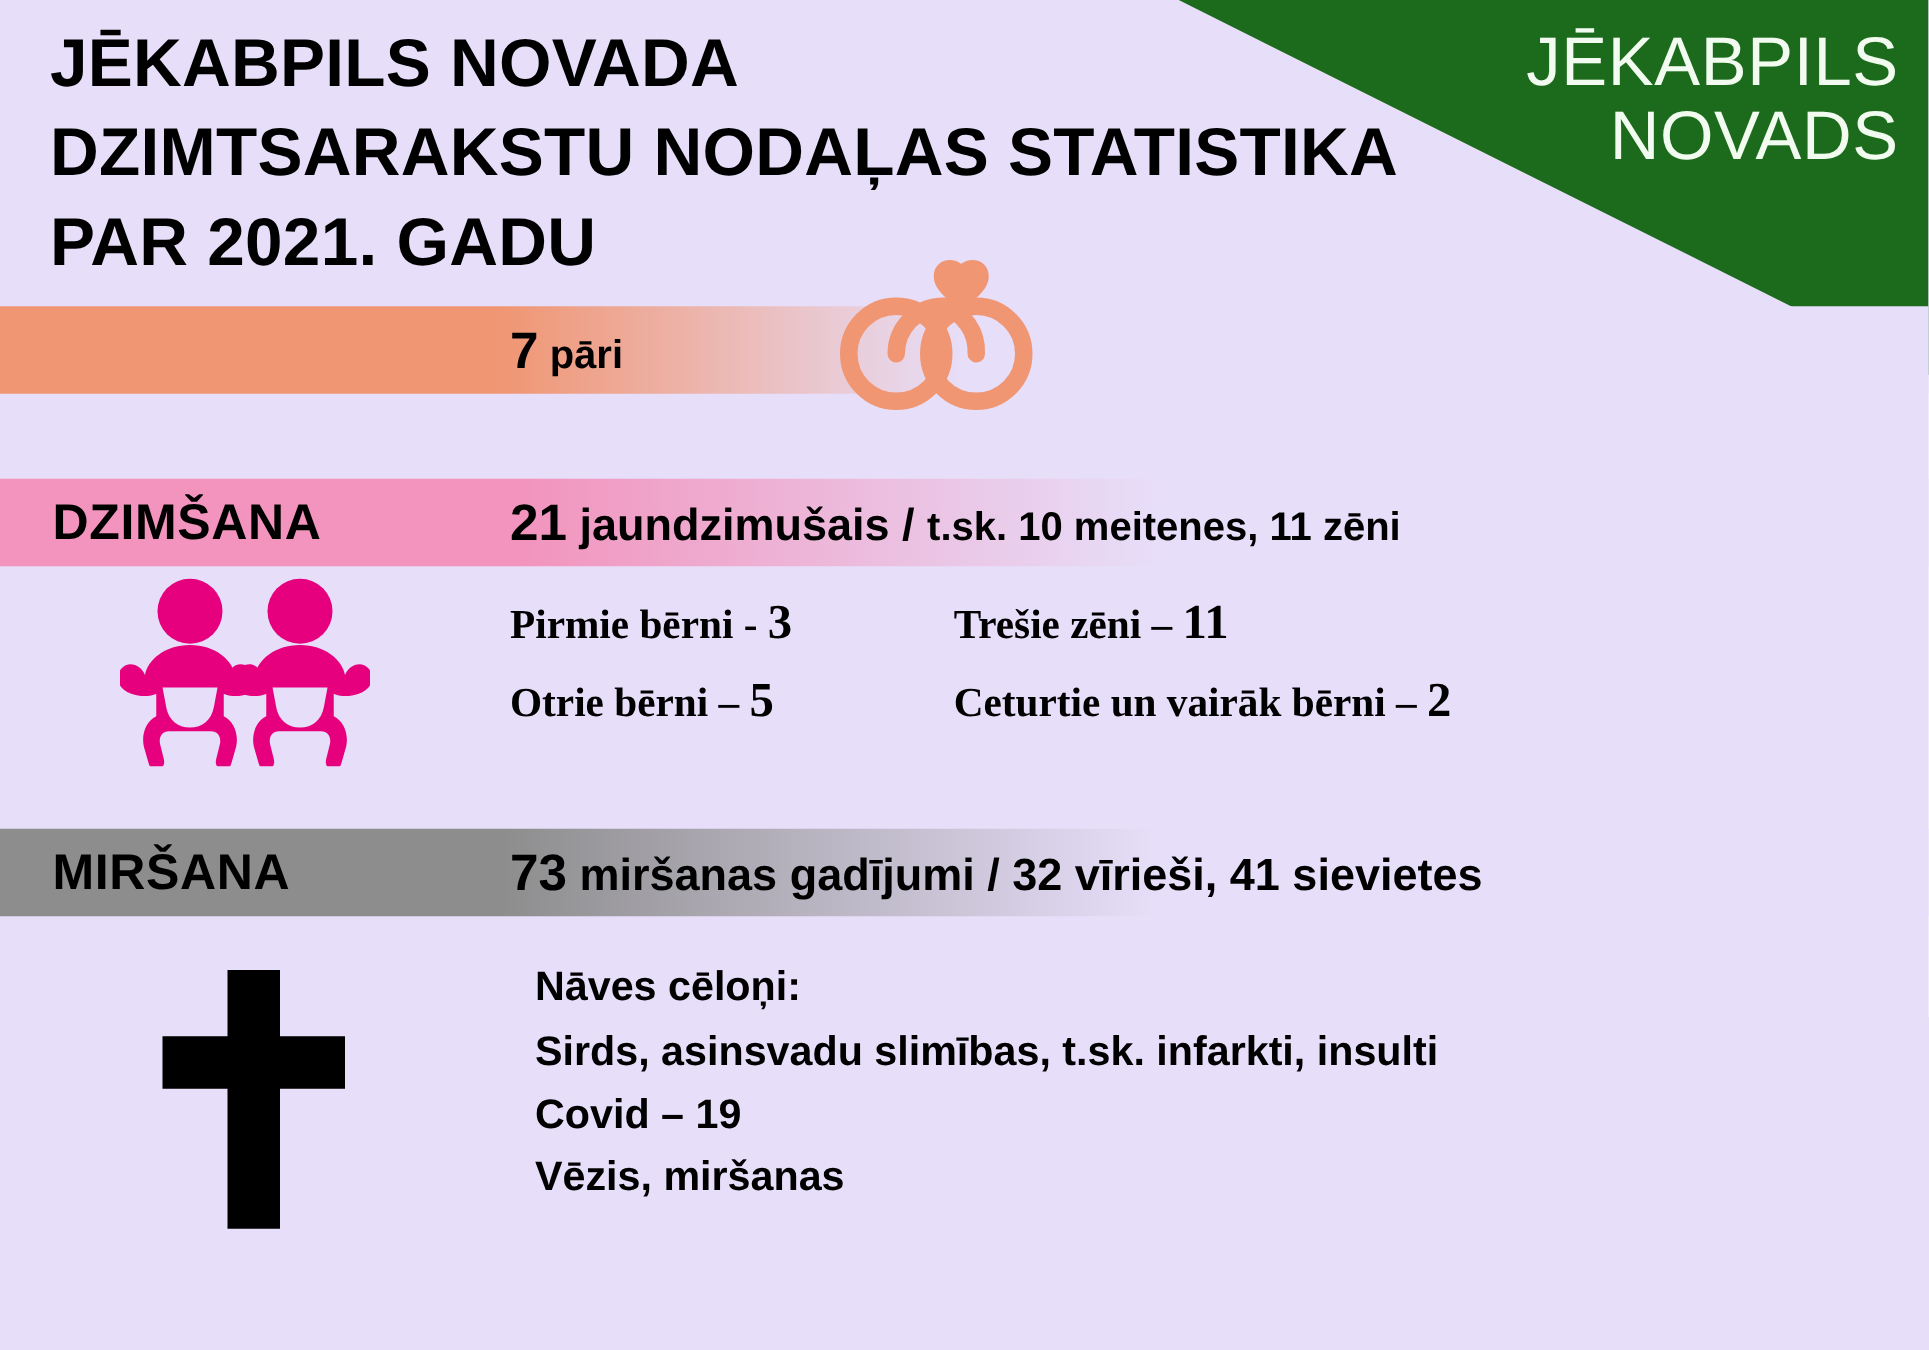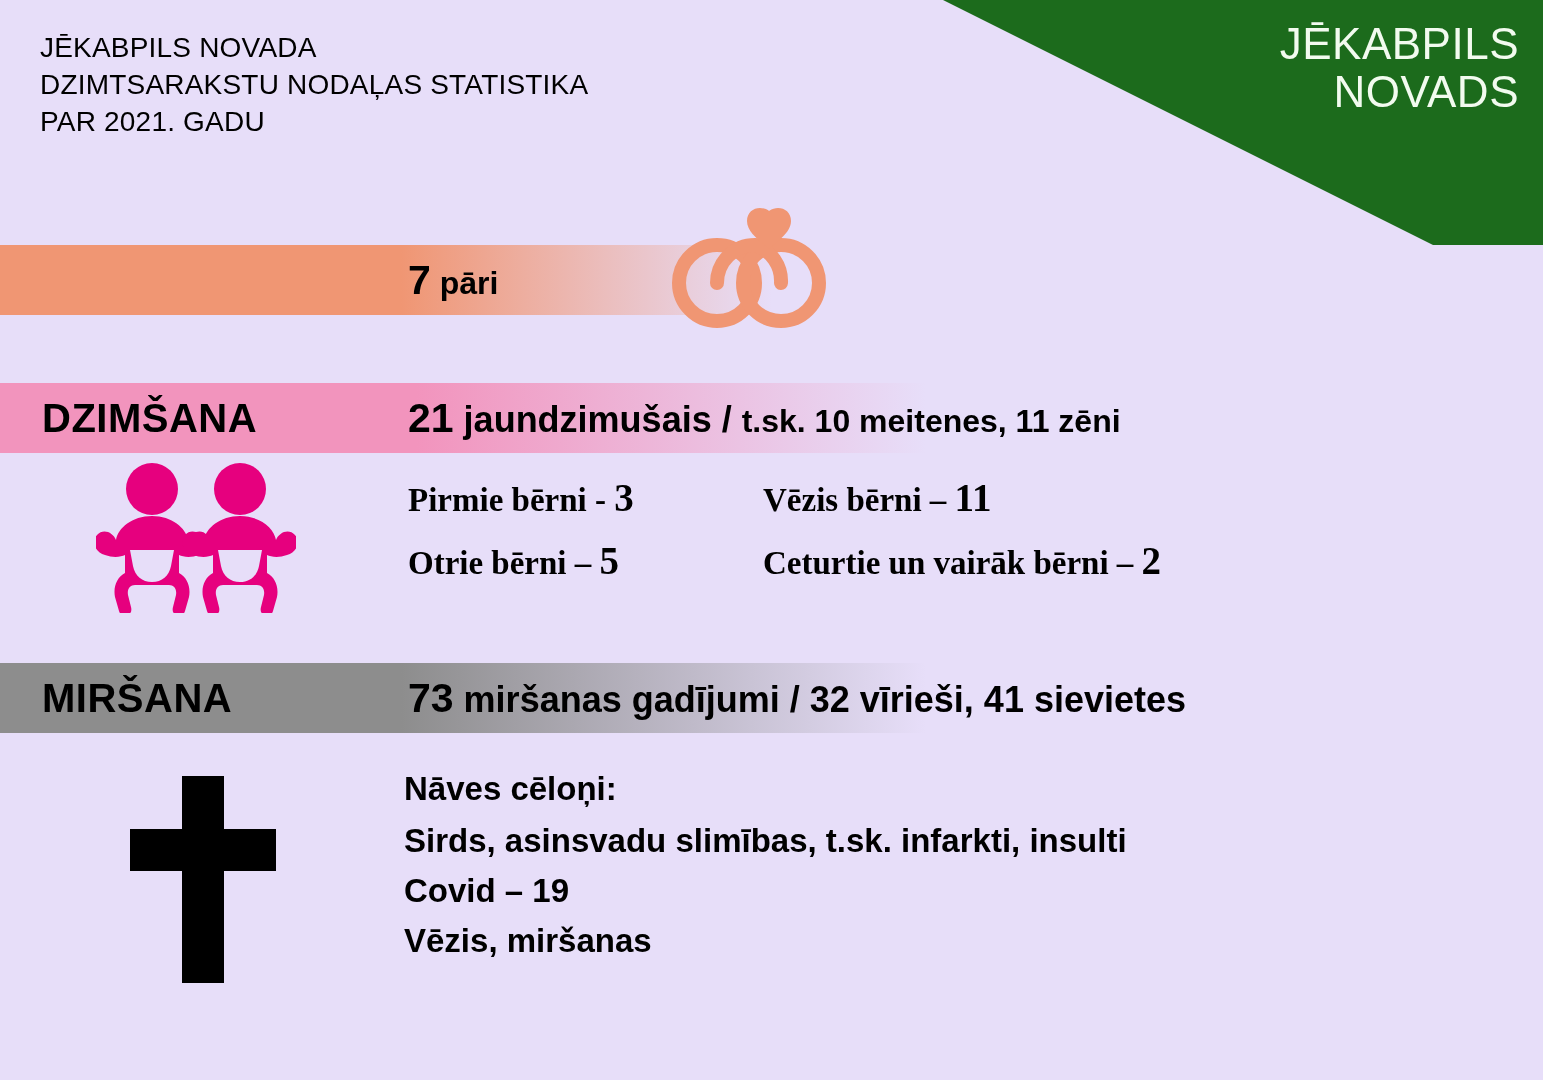--- a/index.html
+++ b/index.html
@@ -27,35 +27,35 @@
     background: #1c6b1c;
     clip-path: polygon(100% 0, 100% 100%, 0 0);
     z-index: 1;
   }
   .corner-banner-text {
     position: absolute;
     top: 20px;
     right: 24px;
     text-align: right;
     color: #f2fbef;
-    font-size: 44px;
+    font-size: 55px;
     font-weight: 400;
     line-height: 1.08;
     letter-spacing: 0.5px;
     z-index: 2;
     white-space: pre-line;
   }
 
   
   .headline {
     position: absolute;
     left: 40px;
-    top: 30px;
-    font-size: 28px;
-    font-weight: normal;
+    top: 16px;
+    font-size: 54px;
+    font-weight: bold;
     line-height: 1.32;
     letter-spacing: 0.2px;
     z-index: 3;
   }
   .headline .line { display: block; white-space: nowrap; }
 
   
   .band {
     position: absolute;
     left: 0;
@@ -129,21 +129,21 @@
     left: 96px;
     top: 458px;
     width: 200px;
     height: 155px;
     z-index: 3;
   }
 
   
   .death-detail {
     position: absolute;
-    left: 404px;
+    left: 428px;
     top: 770px;
     z-index: 3;
   }
   .death-title {
     font-size: 33px;
     font-weight: bold;
     margin-bottom: 8px;
     white-space: nowrap;
   }
   .death-cause {
@@ -203,21 +203,21 @@
       <path d="M144 58 c-20 0 -34 12 -36 24 c-3 -8 -13 -12 -19 -5 c-6 7 -2 17 8 20 c8 3 16 2 20 0 l0 18 c-8 4 -12 14 -10 24 l4 14 c1 4 5 5 8 4 c4 -1 5 -4 4 -8 l-3 -12 c-1 -6 2 -10 7 -10 l34 0 c5 0 8 4 7 10 l-3 12 c-1 4 0 7 4 8 c3 1 7 0 8 -4 l4 -14 c2 -10 -2 -20 -10 -24 l0 -18 c4 2 12 3 20 0 c10 -3 14 -13 8 -20 c-6 -7 -16 -3 -19 5 c-2 -12 -16 -24 -36 -24 z"></path>
     </g>
 
     <path d="M34 92 l44 0 l-3 16 c-2 10 -9 16 -19 16 c-10 0 -17 -6 -19 -16 z" fill="#e7def9"></path>
     <path d="M122 92 l44 0 l-3 16 c-2 10 -9 16 -19 16 c-10 0 -17 -6 -19 -16 z" fill="#e7def9"></path>
   </svg>
 
   <div class="birth-detail">
     <div class="detail-grid">
       <div><span>Pirmie bērni - </span><span class="num">3</span></div>
-      <div><span>Vēzis bērni – </span><span class="num">11</span></div>
+      <div><span>Trešie zēni – </span><span class="num">11</span></div>
       <div><span>Otrie bērni – </span><span class="num">5</span></div>
       <div><span>Ceturtie un vairāk bērni – </span><span class="num">2</span></div>
     </div>
   </div>
 
   <div class="band band-death">
     <span class="band-label">MIRŠANA</span>
     <span class="band-value"><span class="big">73</span><span> miršanas gadījumi / 32 vīrieši, 41 sievietes</span></span>
   </div>
 

